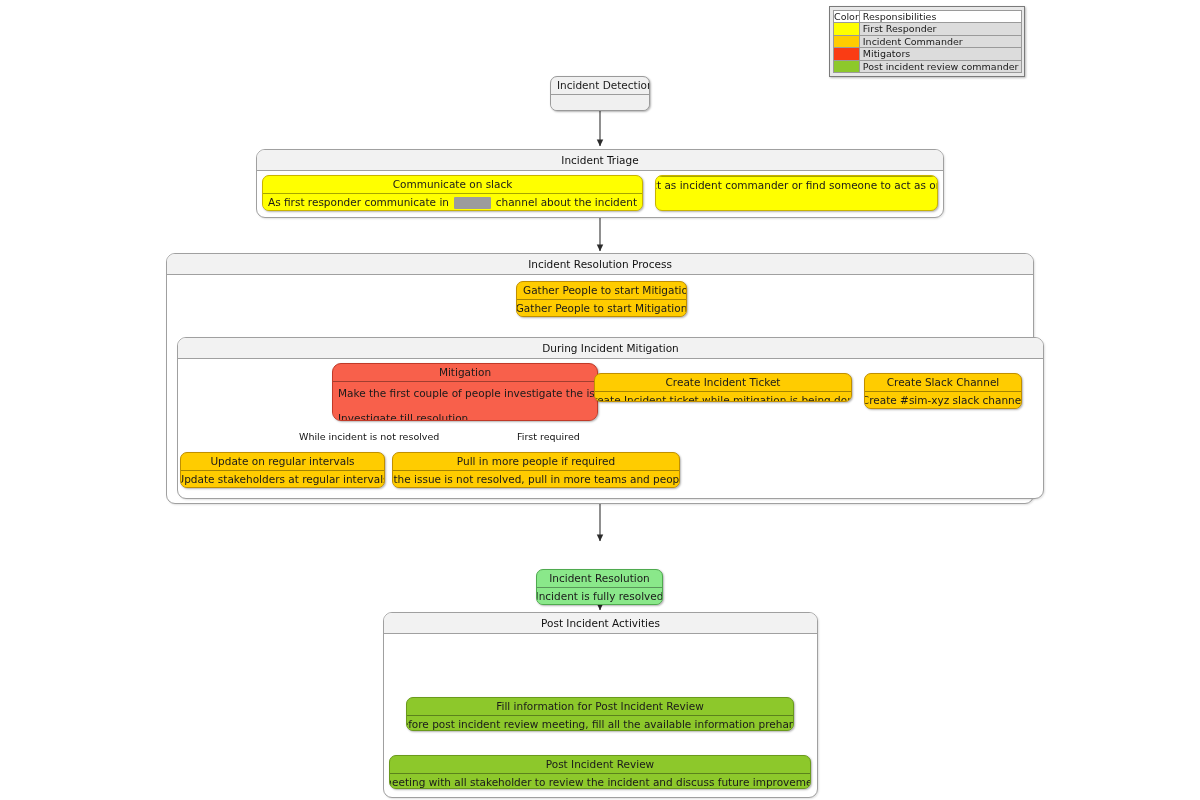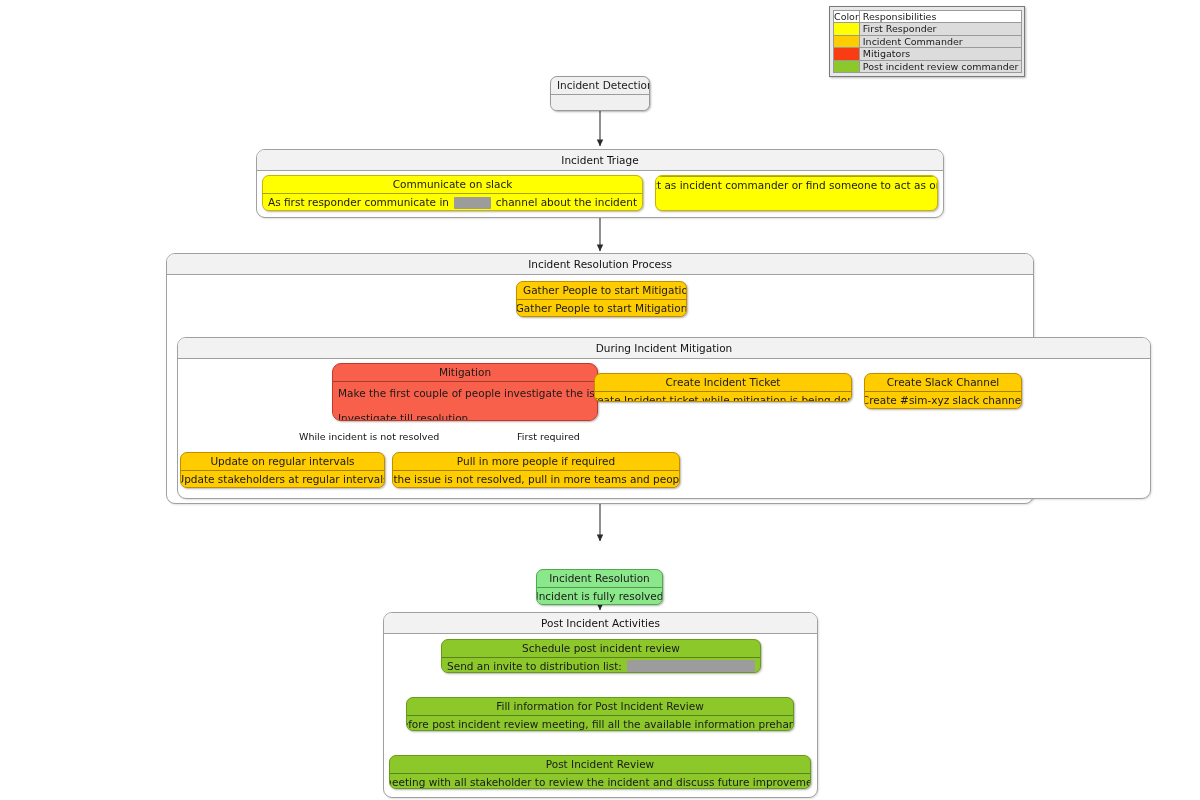--- a/index.html
+++ b/index.html
@@ -222,21 +222,21 @@
 
   <div class="group" style="left:166px; top:253px; width:868px; height:251px;">
     <div class="ghead">Incident Resolution Process</div>
   </div>
 
   <div class="card c-gold" style="left:516px; top:281px; width:171px; height:36px;">
     <div class="ctitle">Gather People to start Mitigation</div>
     <div class="cbody" style="height:18px; justify-content:center">Gather People to start Mitigation</div>
   </div>
 
-  <div class="group" style="left:177px; top:337px; width:974px; height:162px;">
+  <div class="group" style="left:177px; top:337px; width:867px; height:162px;">
     <div class="ghead">During Incident Mitigation</div>
   </div>
 
   <div class="card c-red" style="left:332px; top:363px; width:266px; height:58px;border-radius:9px;">
     <div class="ctitle">Mitigation</div>
     <div class="cbody tall">
       <div class="ln">Make the first couple of people investigate the issue</div>
       <div class="ln">Investigate till  resolution</div>
     </div>
   </div>
@@ -266,27 +266,20 @@
 
   <div class="card c-mint" style="left:536px; top:569px; width:127px; height:36px;">
     <div class="ctitle">Incident Resolution</div>
     <div class="cbody" style="height:18px; justify-content:center">Incident is fully resolved</div>
   </div>
 
   <div class="group" style="left:383px; top:612px; width:435px; height:186px;">
     <div class="ghead">Post Incident Activities</div>
   </div>
 
-  <div class="card c-olive" style="left:441px; top:639px; width:320px; height:34px;">
-    <div class="ctitle">Schedule post incident review</div>
-    <div class="cbody" style="height:17px">
-      <span>Send an invite to distribution list:</span>
-      <span class="redact" style="width:152px; height:12px; margin-left:5px;"></span>
-    </div>
-  </div>
 
   <div class="card c-olive" style="left:406px; top:697px; width:388px; height:34px;">
     <div class="ctitle">Fill information for Post Incident Review</div>
     <div class="cbody" style="height:17px; justify-content:center">Before post incident review meeting, fill all the available information prehand.</div>
   </div>
 
   <div class="card c-olive" style="left:389px; top:755px; width:422px; height:34px;">
     <div class="ctitle">Post Incident Review</div>
     <div class="cbody" style="height:17px; justify-content:center">A meeting with all stakeholder to review the incident and discuss future improvements</div>
   </div>

